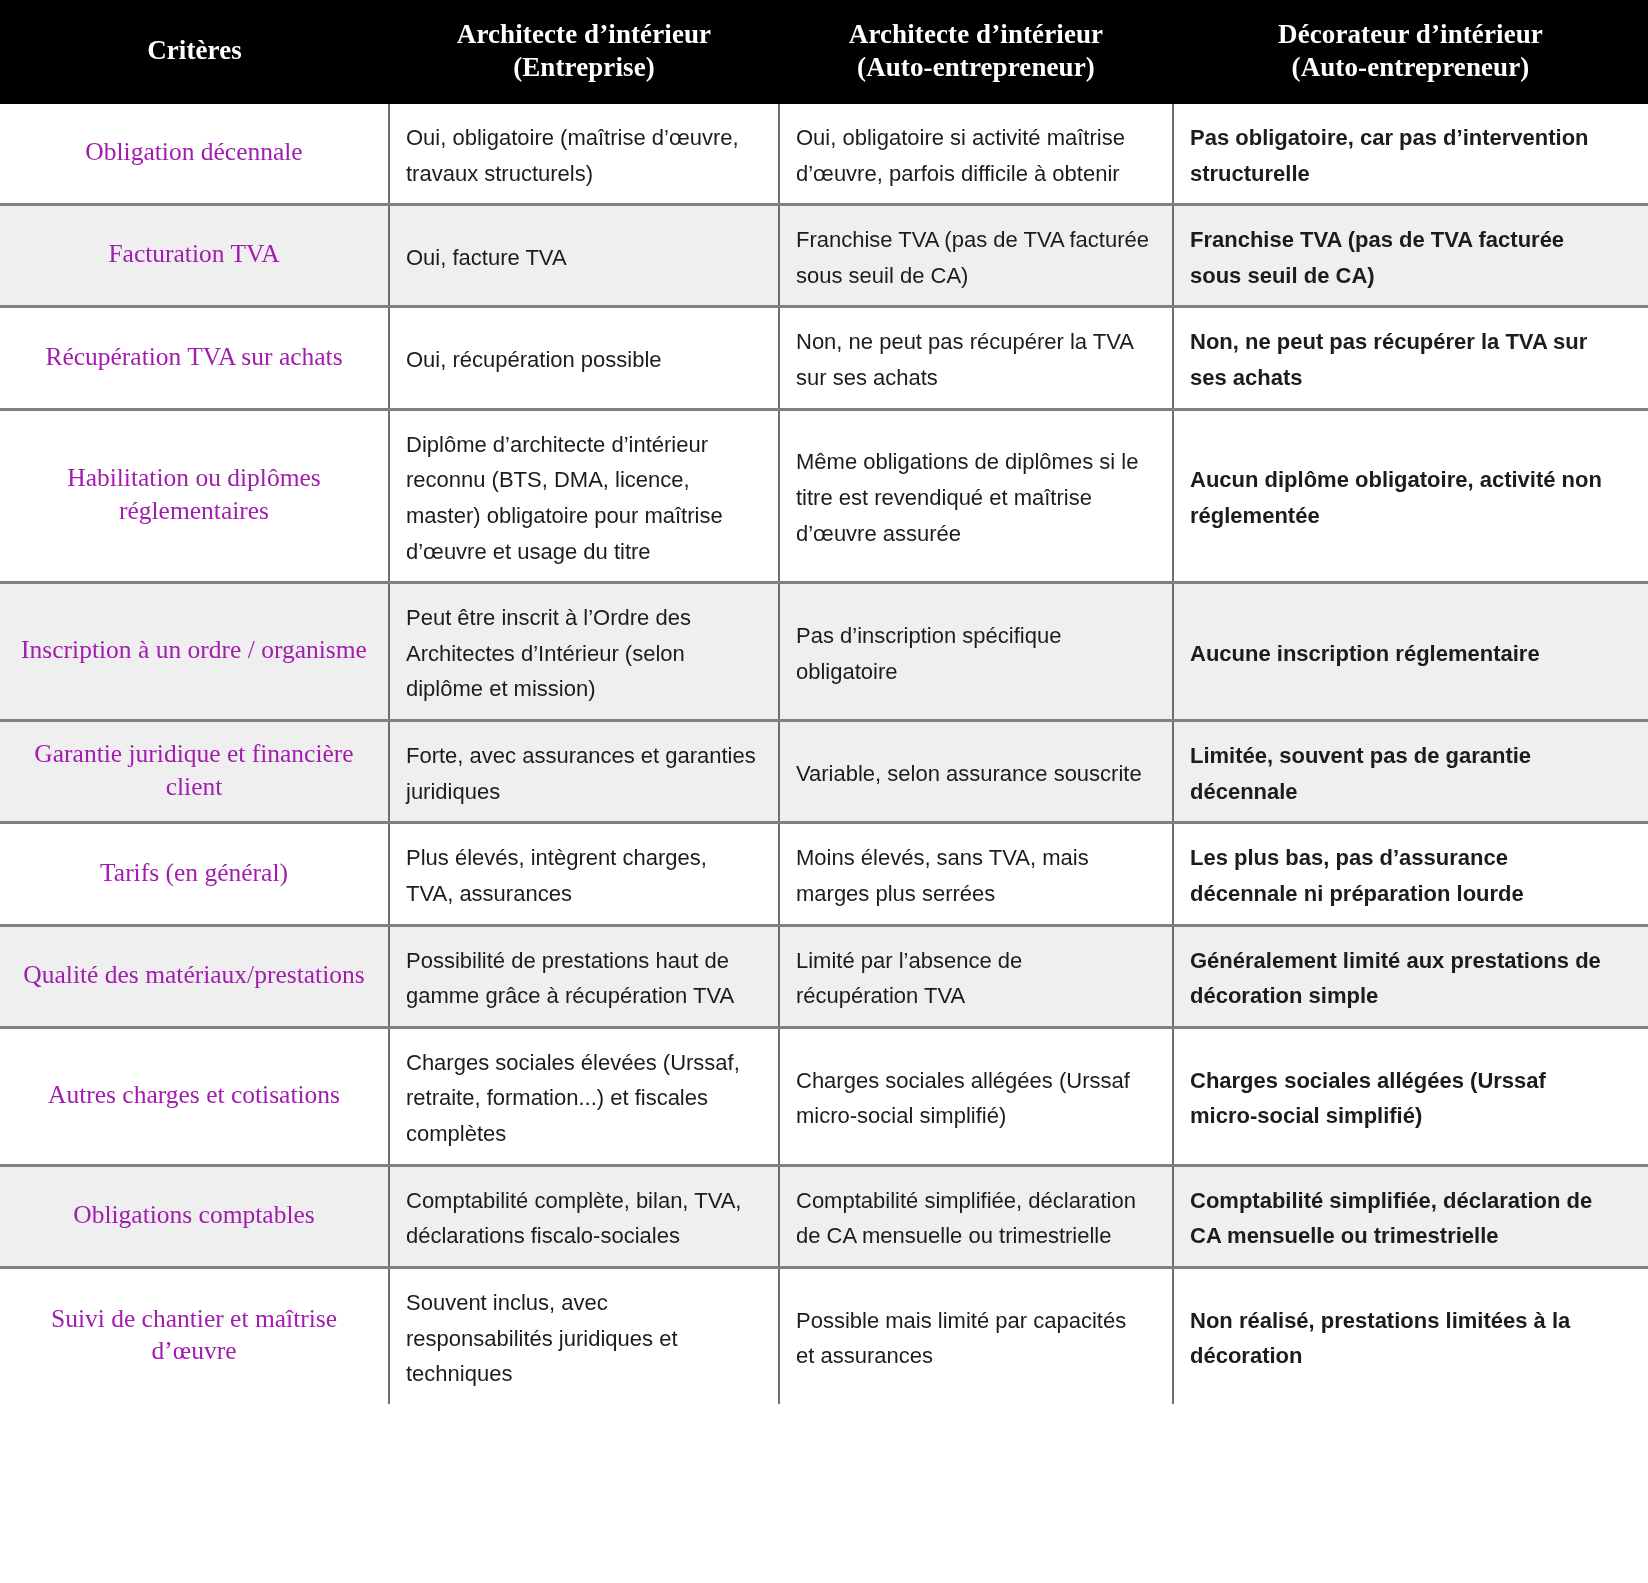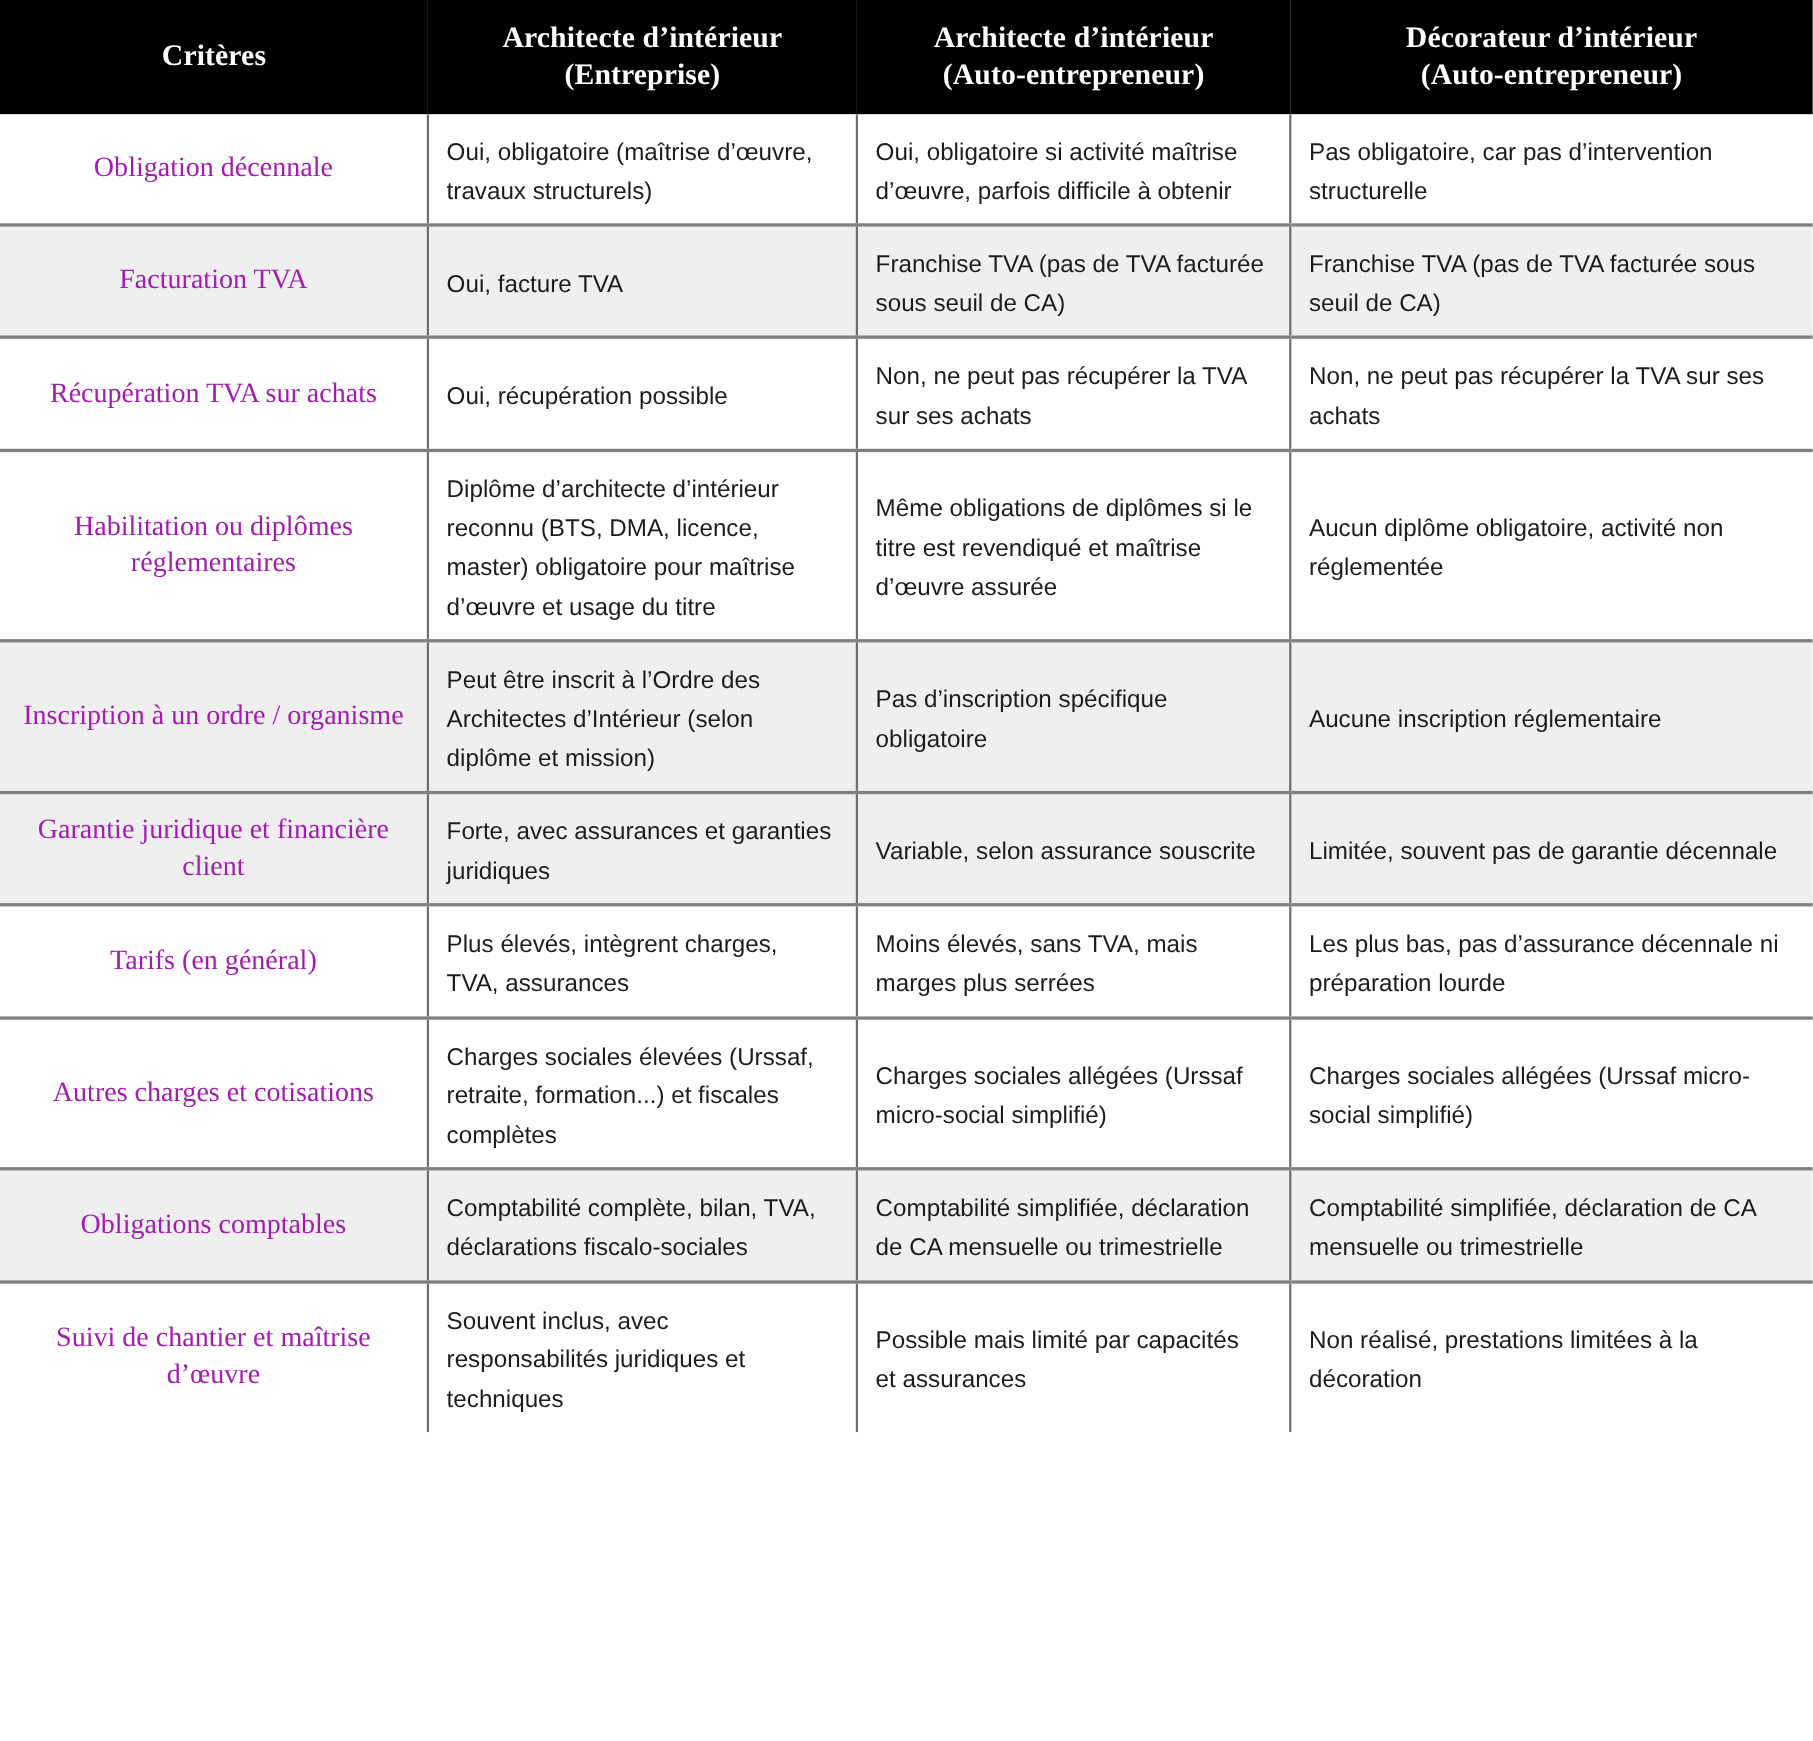--- a/index.html
+++ b/index.html
@@ -36,21 +36,21 @@
     border: none;
     letter-spacing: 0.1px;
   }
   thead th .hdr-line { display: block; }
 
   tbody tr td {
     border-top: 3px solid #808080;
     border-right: 2px solid #6e6e6e;
     vertical-align: middle;
   }
-  tbody tr td:last-child { border-right: none; }
+  tbody tr td:last-child { border-right: none; font-weight: bold; }
   tbody tr:first-child td { border-top: none; }
 
   tbody tr.row-shaded td { background: #efefef; }
   tbody tr.row-plain  td { background: #ffffff; }
 
   td.criteria-cell {
     font-family: "Liberation Serif", serif;
     font-size: 25.5px;
     line-height: 1.28;
     color: #a21caf;
@@ -132,20 +132,26 @@
         <td class="value-cell c2">Forte, avec assurances et garanties juridiques</td>
         <td class="value-cell c3">Variable, selon assurance souscrite</td>
         <td class="value-cell c4">Limitée, souvent pas de garantie décennale</td>
       </tr>
       <tr class="row-plain">
         <td class="criteria-cell">Tarifs (en général)</td>
         <td class="value-cell c2">Plus élevés, intègrent charges, TVA, assurances</td>
         <td class="value-cell c3">Moins élevés, sans TVA, mais marges plus serrées</td>
         <td class="value-cell c4">Les plus bas, pas d’assurance décennale ni préparation lourde</td>
       </tr>
+      <tr class="row-shaded">
+        <td class="criteria-cell">Qualité des matériaux/prestations</td>
+        <td class="value-cell c2">Possibilité de prestations haut de gamme grâce à récupération TVA</td>
+        <td class="value-cell c3">Limité par l’absence de récupération TVA</td>
+        <td class="value-cell c4">Généralement limité aux prestations de décoration simple</td>
+      </tr>
       <tr class="row-plain">
         <td class="criteria-cell">Autres charges et cotisations</td>
         <td class="value-cell c2">Charges sociales élevées (Urssaf, retraite, formation...) et fiscales complètes</td>
         <td class="value-cell c3">Charges sociales allégées (Urssaf micro-social simplifié)</td>
         <td class="value-cell c4">Charges sociales allégées (Urssaf micro-social simplifié)</td>
       </tr>
       <tr class="row-shaded">
         <td class="criteria-cell">Obligations comptables</td>
         <td class="value-cell c2">Comptabilité complète, bilan, TVA, déclarations fiscalo-sociales</td>
         <td class="value-cell c3">Comptabilité simplifiée, déclaration de CA mensuelle ou trimestrielle</td>

